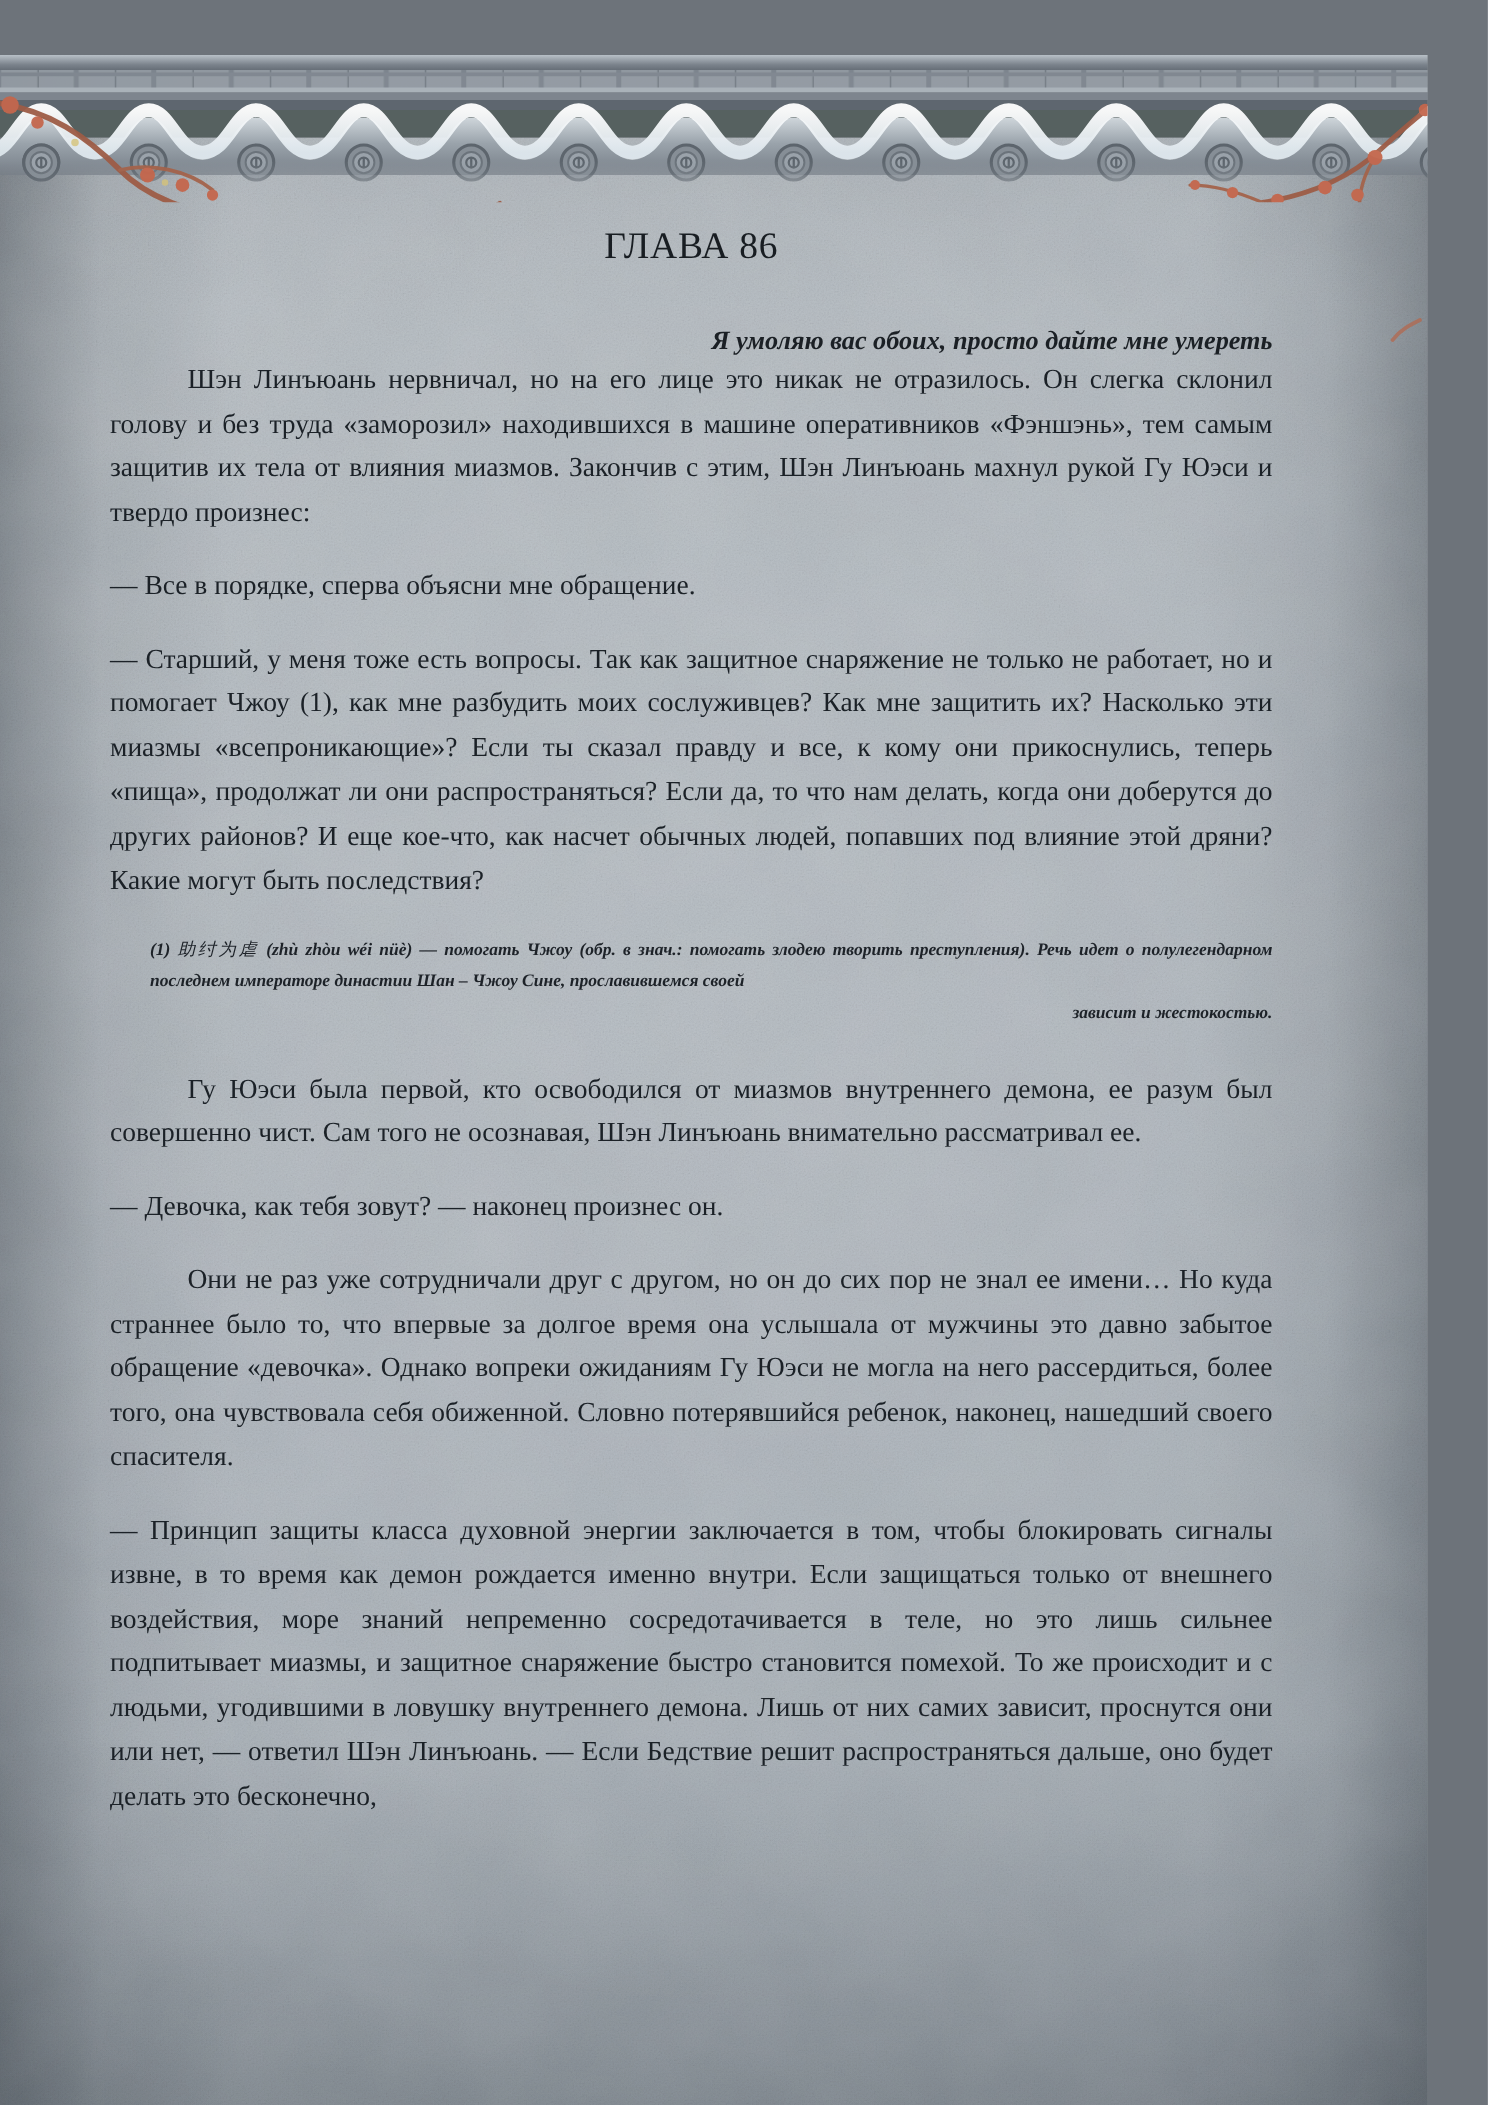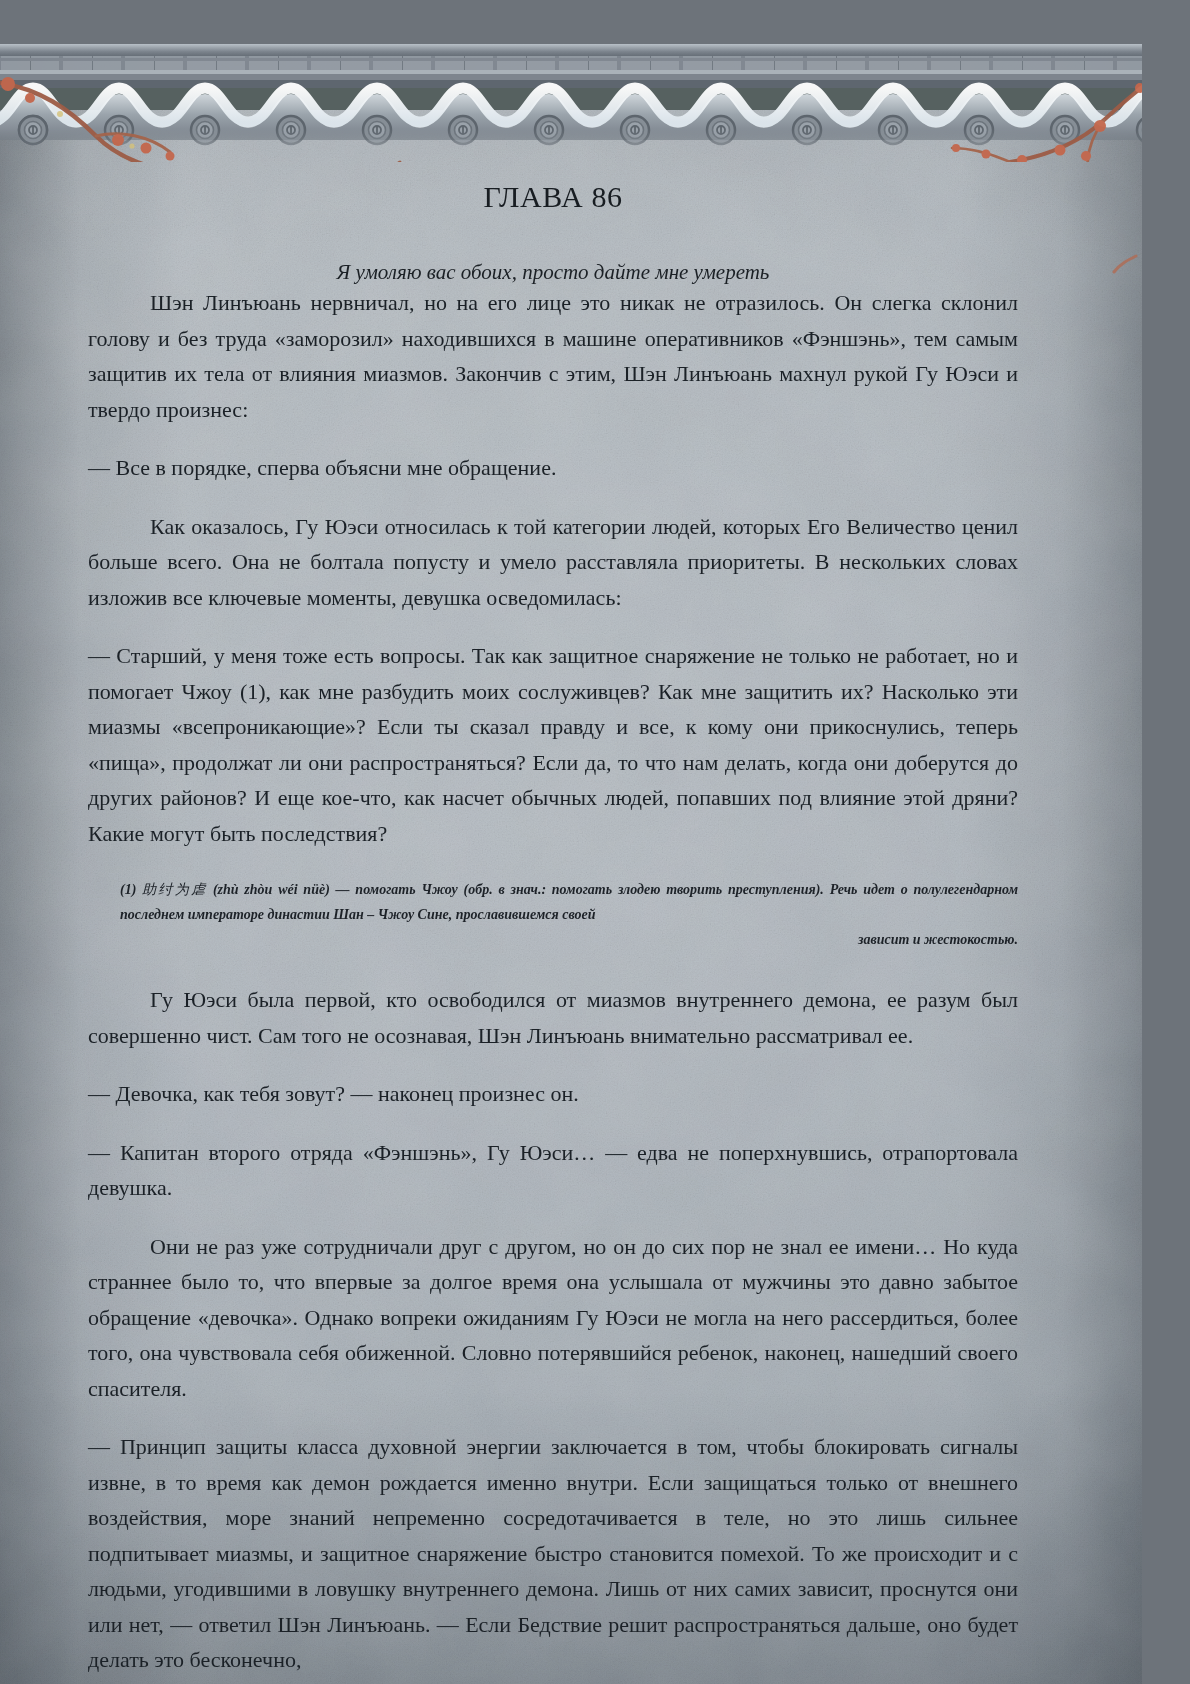--- a/index.html
+++ b/index.html
@@ -62,23 +62,23 @@
   .chapter-title {
     text-align: center;
     font-size: 30px;
     letter-spacing: 0.6px;
     margin-top: 136px;
     color: #181d22;
     font-weight: 400;
   }
 
   .chapter-subtitle {
-    text-align: center;
+    text-align: right;
     font-style: italic;
-    font-weight: 400;
+    font-weight: 700;
     font-size: 21px;
     margin-top: 46px;
     color: #1b2025;
   }
 
   p.body {
     text-align: justify;
     text-justify: inter-word;
     font-size: 22px;
     line-height: 35.5px;
@@ -360,40 +360,38 @@
   <div class="content">
 
     <h1 class="chapter-title">ГЛАВА 86</h1>
 
     <div class="chapter-subtitle">Я умоляю вас обоих, просто дайте мне умереть</div>
 
     <p class="body indent first-para">Шэн Линъюань нервничал, но на его лице это никак не отразилось. Он слегка склонил голову и без труда «заморозил» находившихся в машине оперативников «Фэншэнь», тем самым защитив их тела от влияния миазмов. Закончив с этим, Шэн Линъюань махнул рукой Гу Юэси и твердо произнес:</p>
 
     <p class="body">— Все в порядке, сперва объясни мне обращение.</p>
 
-    <p class="body indent">Как оказалось, Гу Юэси относилась к той категории людей, которых Его Величество ценил больше всего. Она не болтала попусту и умело расставляла приоритеты. В нескольких словах изложив все ключевые моменты, девушка осведомилась:</p>
 
     <p class="body">— Старший, у меня тоже есть вопросы. Так как защитное снаряжение не только не работает, но и помогает Чжоу (1), как мне разбудить моих сослуживцев? Как мне защитить их? Насколько эти миазмы «всепроникающие»? Если ты сказал правду и все, к кому они прикоснулись, теперь «пища», продолжат ли они распространяться? Если да, то что нам делать, когда они доберутся до других районов? И еще кое-что, как насчет обычных людей, попавших под влияние этой дряни? Какие могут быть последствия?</p>
 
     <div class="footnote">
       <span>(1)</span>
       <span class="cjk">助纣为虐</span>
       <span>(zhù zhòu wéi nüè)</span>
       <span>—</span>
       <span>помогать Чжоу (обр. в знач.: помогать злодею творить преступления).</span>
       <span>Речь идет о полулегендарном последнем императоре династии Шан – Чжоу Сине, прославившемся своей</span>
       <span class="fn-line-last">зависит и жестокостью.</span>
     </div>
 
     <div class="gap-lg"></div>
 
     <p class="body indent">Гу Юэси была первой, кто освободился от миазмов внутреннего демона, ее разум был совершенно чист. Сам того не осознавая, Шэн Линъюань внимательно рассматривал ее.</p>
 
     <p class="body">— Девочка, как тебя зовут? — наконец произнес он.</p>
 
-    <p class="body">— Капитан второго отряда «Фэншэнь», Гу Юэси… — едва не поперхнувшись, отрапортовала девушка.</p>
 
     <p class="body indent">Они не раз уже сотрудничали друг с другом, но он до сих пор не знал ее имени… Но куда страннее было то, что впервые за долгое время она услышала от мужчины это давно забытое обращение «девочка». Однако вопреки ожиданиям Гу Юэси не могла на него рассердиться, более того, она чувствовала себя обиженной. Словно потерявшийся ребенок, наконец, нашедший своего спасителя.</p>
 
     <p class="body">— Принцип защиты класса духовной энергии заключается в том, чтобы блокировать сигналы извне, в то время как демон рождается именно внутри. Если защищаться только от внешнего воздействия, море знаний непременно сосредотачивается в теле, но это лишь сильнее подпитывает миазмы, и защитное снаряжение быстро становится помехой. То же происходит и с людьми, угодившими в ловушку внутреннего демона. Лишь от них самих зависит, проснутся они или нет, — ответил Шэн Линъюань. — Если Бедствие решит распространяться дальше, оно будет делать это бесконечно,</p>
 
   </div>
 </div>
 
 </body></html>

